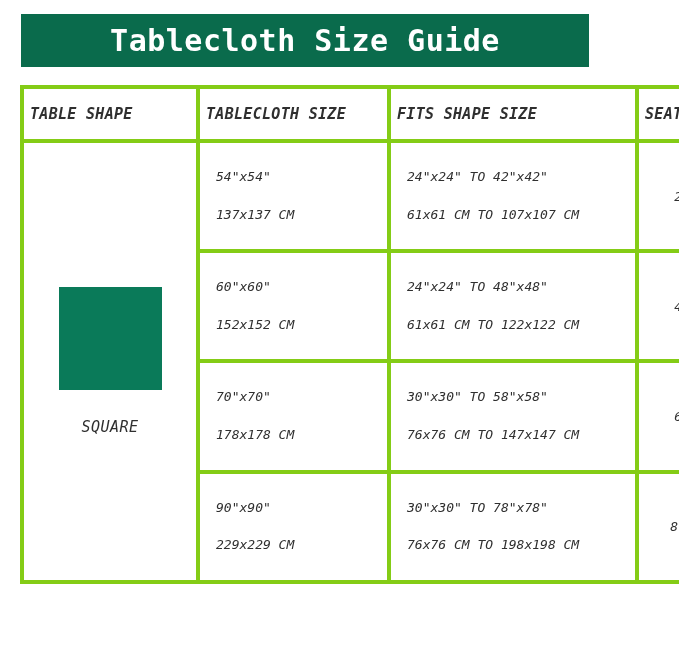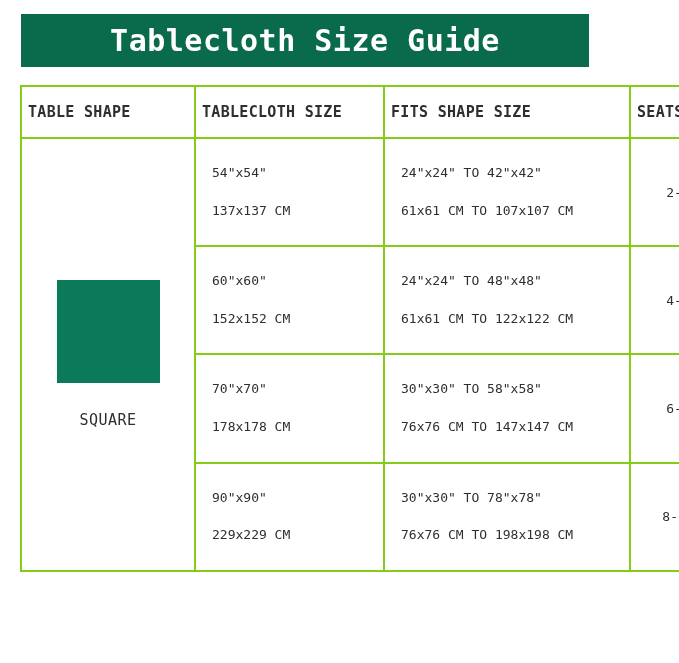--- a/index.html
+++ b/index.html
@@ -36,22 +36,23 @@
     font-weight: bold;
     letter-spacing: 0.5px;
     text-align: center;
   }
   table.guide {
     width: 100%;
     border-collapse: collapse;
     table-layout: fixed;
   }
   table.guide th, table.guide td {
-    border: 2px solid #84cc16;
+    border: 4px solid #84cc16;
     vertical-align: middle;
+    font-style: italic;
   }
   table.guide th {
     font-family: "DejaVu Sans Mono", monospace;
     font-size: 15px;
     font-weight: bold;
     letter-spacing: 0.3px;
     color: #2f2f2f;
     height: 42px;
     padding: 4px 6px;
     text-align: left;

